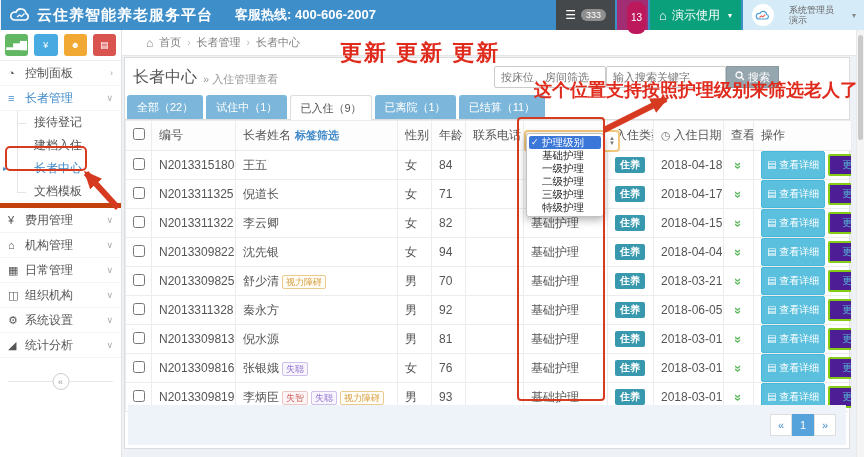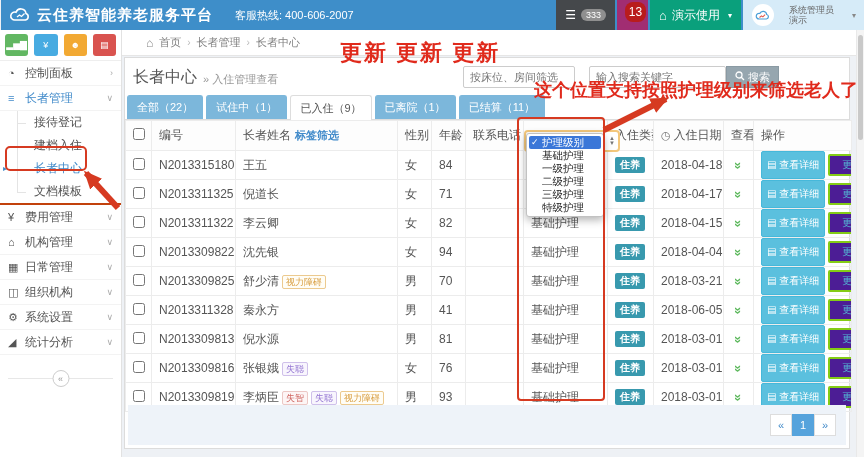--- a/index.html
+++ b/index.html
@@ -3,44 +3,44 @@
 <meta charset="utf-8">
 <style>
   * { margin:0; padding:0; box-sizing:border-box; }
   html,body { width:864px; height:457px; overflow:hidden; }
   body { position:relative; font-family:"Liberation Sans","DejaVu Sans",sans-serif; font-size:12px; color:#555; background:#eef1f5; }
 
   
   .topbar { position:absolute; left:1px; top:0; width:864px; height:30px; background:#3e8ec9; display:flex; align-items:center; color:#fff; z-index:10; }
   .brand-icon { margin-left:8px; display:flex; }
   .brand { font-size:15px; font-weight:bold; margin-left:6px; letter-spacing:1px; white-space:nowrap; }
-  .hotline { font-size:11px; font-weight:normal; margin-left:22px; white-space:nowrap; }
+  .hotline { font-size:13px; font-weight:bold; margin-left:22px; white-space:nowrap; }
   .topbar-right { margin-left:auto; display:flex; height:30px; align-items:stretch; }
   .seg { display:flex; align-items:center; padding:0 9px; margin-left:2px; position:relative; }
   .seg-msgs { background:#45484b; }
   .seg-bell { background:#a12d72; }
   .seg-demo { background:#0aa07c; gap:5px; font-size:12px; }
   .seg-user { background:#d6ebf8; color:#555; gap:15px; }
   .pill { background:#8f8f8f; border-radius:8px; font-size:9px; padding:1px 5px; margin-left:5px; color:#fff; }
-  .bell-badge { position:absolute; top:2px; right:2px; background:#b91c1c; color:#fff; border-radius:8px; font-size:12px; line-height:10px; padding:5px 4px; }
+  .bell-badge { position:absolute; top:2px; right:2px; background:#be185d; color:#fff; border-radius:8px; font-size:10px; line-height:10px; padding:11px 4px; }
   .home-glyph { font-size:13px; }
   .caret { font-size:8px; color:inherit; margin-left:3px; }
   .user-avatar { width:22px; height:22px; border-radius:50%; background:#fff; display:flex; align-items:center; justify-content:center; }
   .user-text { font-size:9px; line-height:1.15; color:#666; }
 
   
   .sidebar { position:absolute; left:0; top:30px; width:122px; height:427px; background:#fff; border-right:1px solid #e2e2e2; z-index:5; }
   .quick-row { display:flex; gap:6px; padding:4px 5px; border-bottom:1px solid #eee; }
   .qbtn { width:25px; height:22px; border-radius:3px; color:#fff; display:flex; align-items:center; justify-content:center; font-size:9px; line-height:1; }
   .nav-item { height:25px; display:flex; align-items:center; padding:0 8px; border-bottom:1px solid #f3f3f3; font-size:12px; color:#555; cursor:pointer; }
   .nav-item.active { color:#428bca; }
   .nav-icon { width:17px; font-size:11px; color:inherit; }
   .nav-label { flex:1; }
   .nav-chevron { color:#aaa; font-size:9px; }
-  .subnav { position:relative; border-bottom:2px solid #c2410c; }
+  .subnav { position:relative; border-bottom:5px solid #c2410c; }
   .subnav::before { content:""; position:absolute; left:17px; top:0; bottom:11px; width:1px; background:#e4e4e4; }
   .sub-item { height:23px; display:flex; align-items:center; padding-left:34px; font-size:12px; color:#555; position:relative; cursor:pointer; }
   .sub-item::before { content:""; position:absolute; left:17px; top:50%; width:9px; height:1px; background:#e4e4e4; }
   .sub-item.active { color:#428bca; }
   .sub-caret { position:absolute; left:3px; font-size:8px; color:#428bca; }
   .collapse-row { position:relative; margin-top:14px; height:18px; }
   .collapse-row .line { position:absolute; left:8px; right:8px; top:9px; height:1px; background:#e7e7e7; }
   .collapse-btn { position:absolute; left:50%; top:1px; transform:translateX(-50%); width:17px; height:17px; border:1px solid #ccc; border-radius:50%; background:#fff; color:#999; font-size:9px; display:flex; align-items:center; justify-content:center; }
 
   
@@ -48,22 +48,22 @@
   .breadcrumb { height:26px; background:#fff; border-bottom:1px solid #e6e6e6; display:flex; align-items:center; gap:6px; padding-left:24px; font-size:11px; color:#808080; }
   .crumb-sep { color:#bbb; font-size:10px; }
   .home-icon { color:#8a8a8a; font-size:12px; }
 
   .panel { position:absolute; left:2px; top:27px; width:726px; height:392px; background:#fff; border:1px solid #dcdcdc; }
   .panel-head { display:flex; align-items:center; padding:8px 10px 6px 8px; }
   .page-title { font-size:16px; color:#565656; }
   .page-subtitle { font-size:11px; color:#9a9a9a; margin-left:6px; margin-top:4px; }
   .search-group { margin-left:auto; display:flex; align-items:center; margin-right:60px; }
   .search-group input { height:22px; border:1px solid #ccc; border-radius:2px; padding:0 6px; font-size:11px; color:#666; font-family:inherit; }
-  .inp-bed { width:112px; margin-right:14px; }
-  .inp-key { width:137px; border-right:none; }
+  .inp-bed { width:112px; }
+  .inp-key { width:120px; border-right:none; }
   .btn-search { height:22px; background:#96a6af; border:1px solid #8a9aa3; color:#fff; font-size:11px; padding:0 8px; display:flex; align-items:center; gap:3px; cursor:pointer; font-family:inherit; }
 
   .tabs { display:flex; gap:3px; padding-left:2px; border-bottom:1px solid #ddd; height:25px; margin-top:1px; }
   .tab { padding:0 9px; display:flex; align-items:center; background:#7cb7db; color:#fff; font-size:11px; font-weight:normal; border-radius:3px 3px 0 0; border:1px solid #7cb7db; border-bottom:none; cursor:pointer; }
   .tab.active { background:#fff; color:#555; border-color:#ddd; margin-bottom:-1px; }
 
   table { width:726px; border-collapse:collapse; table-layout:fixed; font-size:12px; }
   th,td { border:1px solid #ececec; overflow:hidden; white-space:nowrap; }
   th { height:30px; font-weight:normal; color:#555; text-align:left; padding-left:7px; background:#fdfdfd; }
   td { height:27px; padding-left:7px; color:#555; }
@@ -360,21 +360,21 @@
             <td><span class="badge-type">住养</span></td>
             <td>2018-03-21</td>
             <td class="c-view"><span class="chevrons">»</span></td>
             <td><button class="btn-view"><span>▤ </span><span>查看详细</span></button><button class="btn-more"><span>更多 </span></button></td>
           </tr>
           <tr>
             <td class="c-check"><input type="checkbox" style=""></td>
             <td>N2013311328</td>
             <td><span>秦永方</span></td>
             <td>男</td>
-            <td>41</td>
+            <td>92</td>
             <td></td>
             <td>基础护理</td>
             <td><span class="badge-type">住养</span></td>
             <td>2018-06-05</td>
             <td class="c-view"><span class="chevrons">»</span></td>
             <td><button class="btn-view"><span>▤ </span><span>查看详细</span></button><button class="btn-more"><span>更多 </span></button></td>
           </tr>
           <tr>
             <td class="c-check"><input type="checkbox" style=""></td>
             <td>N2013309813</td>

